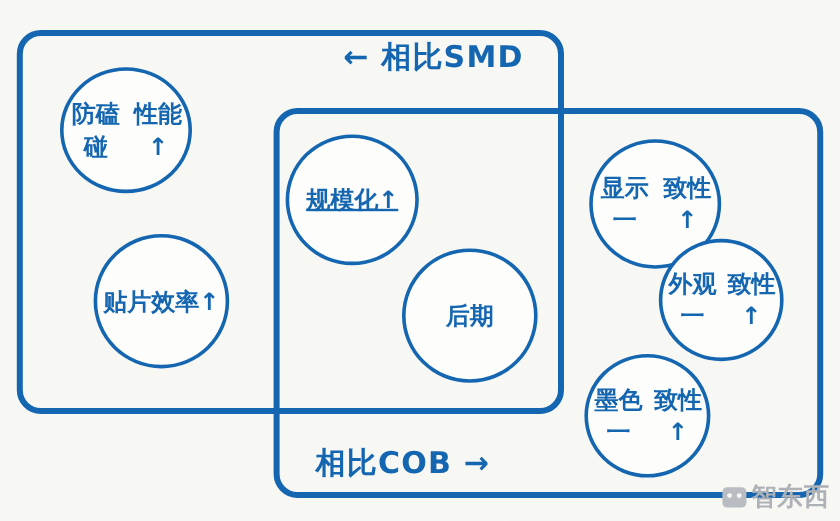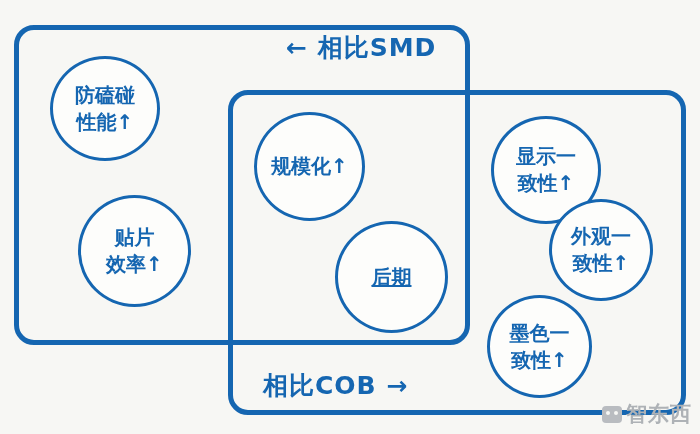--- a/index.html
+++ b/index.html
@@ -35,34 +35,34 @@
     white-space: nowrap;
   }
   .label-smd { left: 286px; top: 31px; }
   .label-cob { left: 263px; top: 369px; }
   .bubble {
     position: absolute;
     border: 3.5px solid var(--blue);
     border-radius: 50%;
     background: #fdfdfb;
     display: flex;
-    flex-direction: column;
+    flex-direction: row;
     align-items: center;
     justify-content: center;
     color: var(--blue);
     font-weight: bold;
     font-size: 20px;
     line-height: 1.35;
     text-align: center;
     z-index: 2;
   }
   .b1 { left: 50px;  top: 56px;  width: 110px; height: 105px; }
   .b2 { left: 78px;  top: 195px; width: 113px; height: 112px; }
-  .b3 { left: 254px; top: 112px; width: 111px; height: 109px; }
-  .b4 { left: 335px; top: 221px; width: 113px; height: 112px; text-decoration: underline; }
+  .b3 { left: 238px; top: 112px; width: 111px; height: 109px; text-decoration: underline; }
+  .b4 { left: 335px; top: 207px; width: 113px; height: 112px; }
   .b5 { left: 491px; top: 116px; width: 110px; height: 108px; }
   .b6 { left: 549px; top: 199px; width: 104px; height: 102px; }
   .b7 { left: 487px; top: 295px; width: 105px; height: 103px; }
   .watermark {
     position: absolute;
     right: 8px;
     bottom: 6px;
     display: flex;
     align-items: center;
     gap: 4px;

